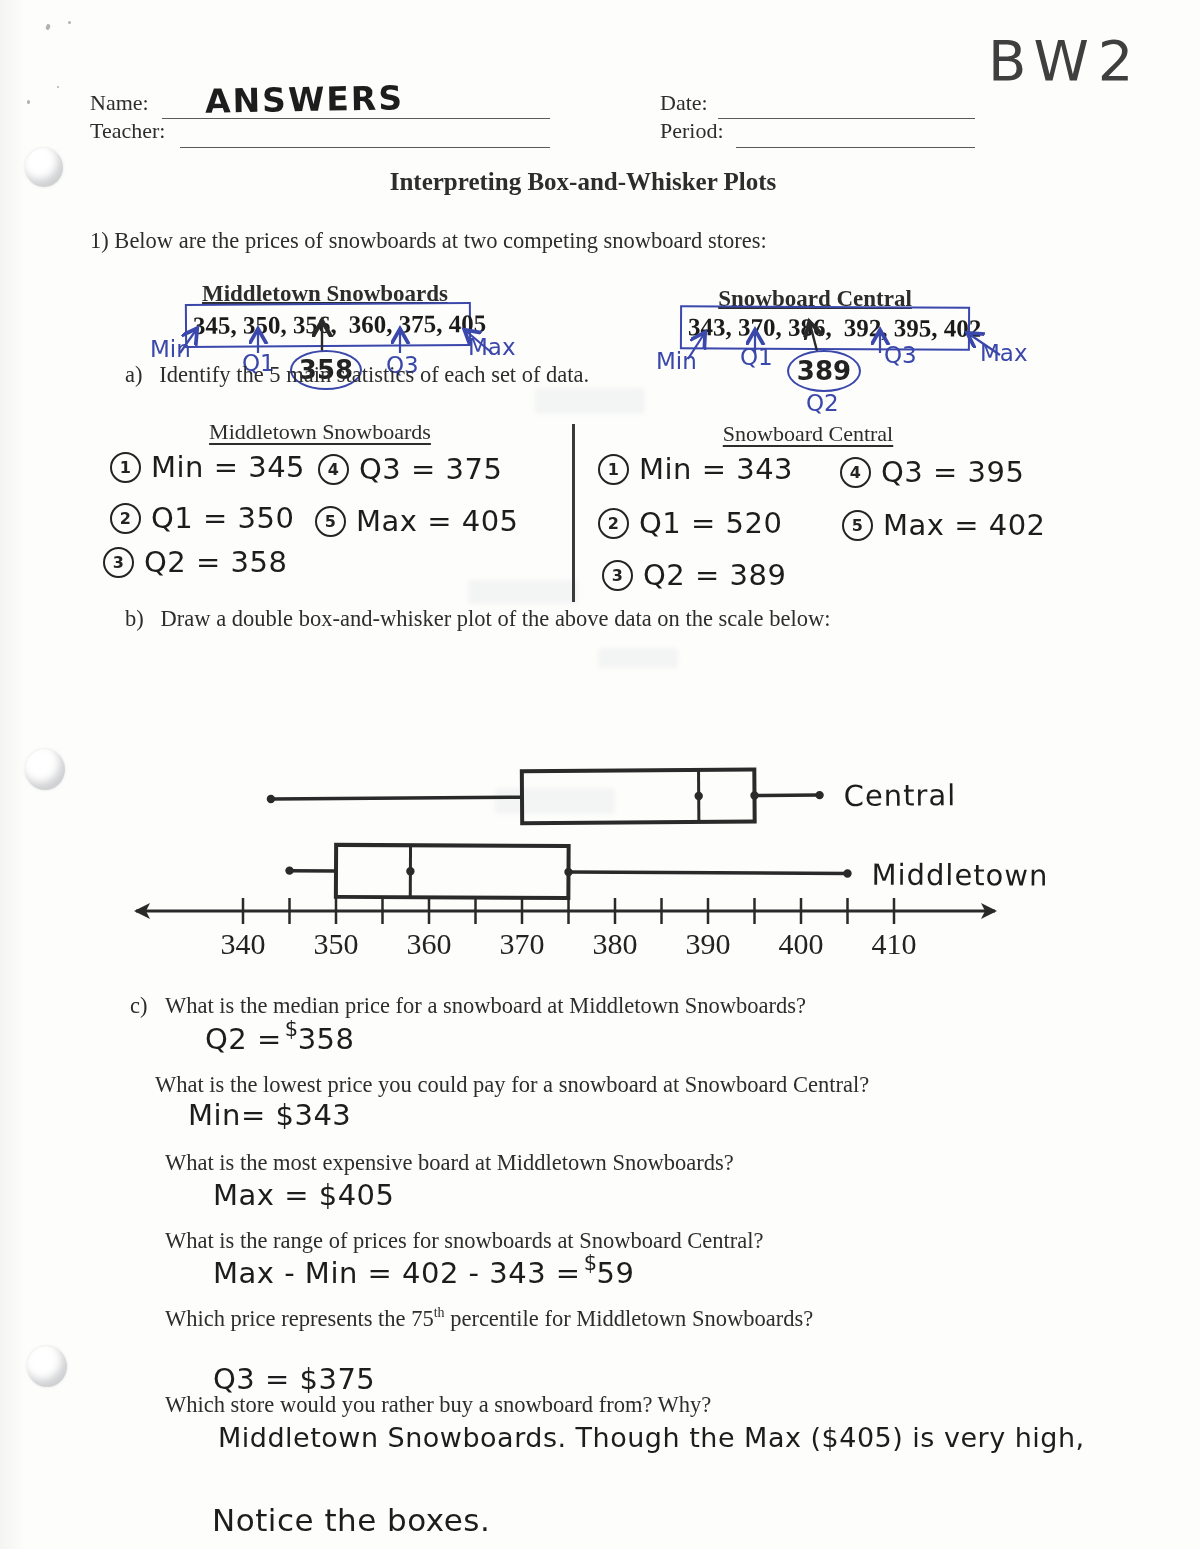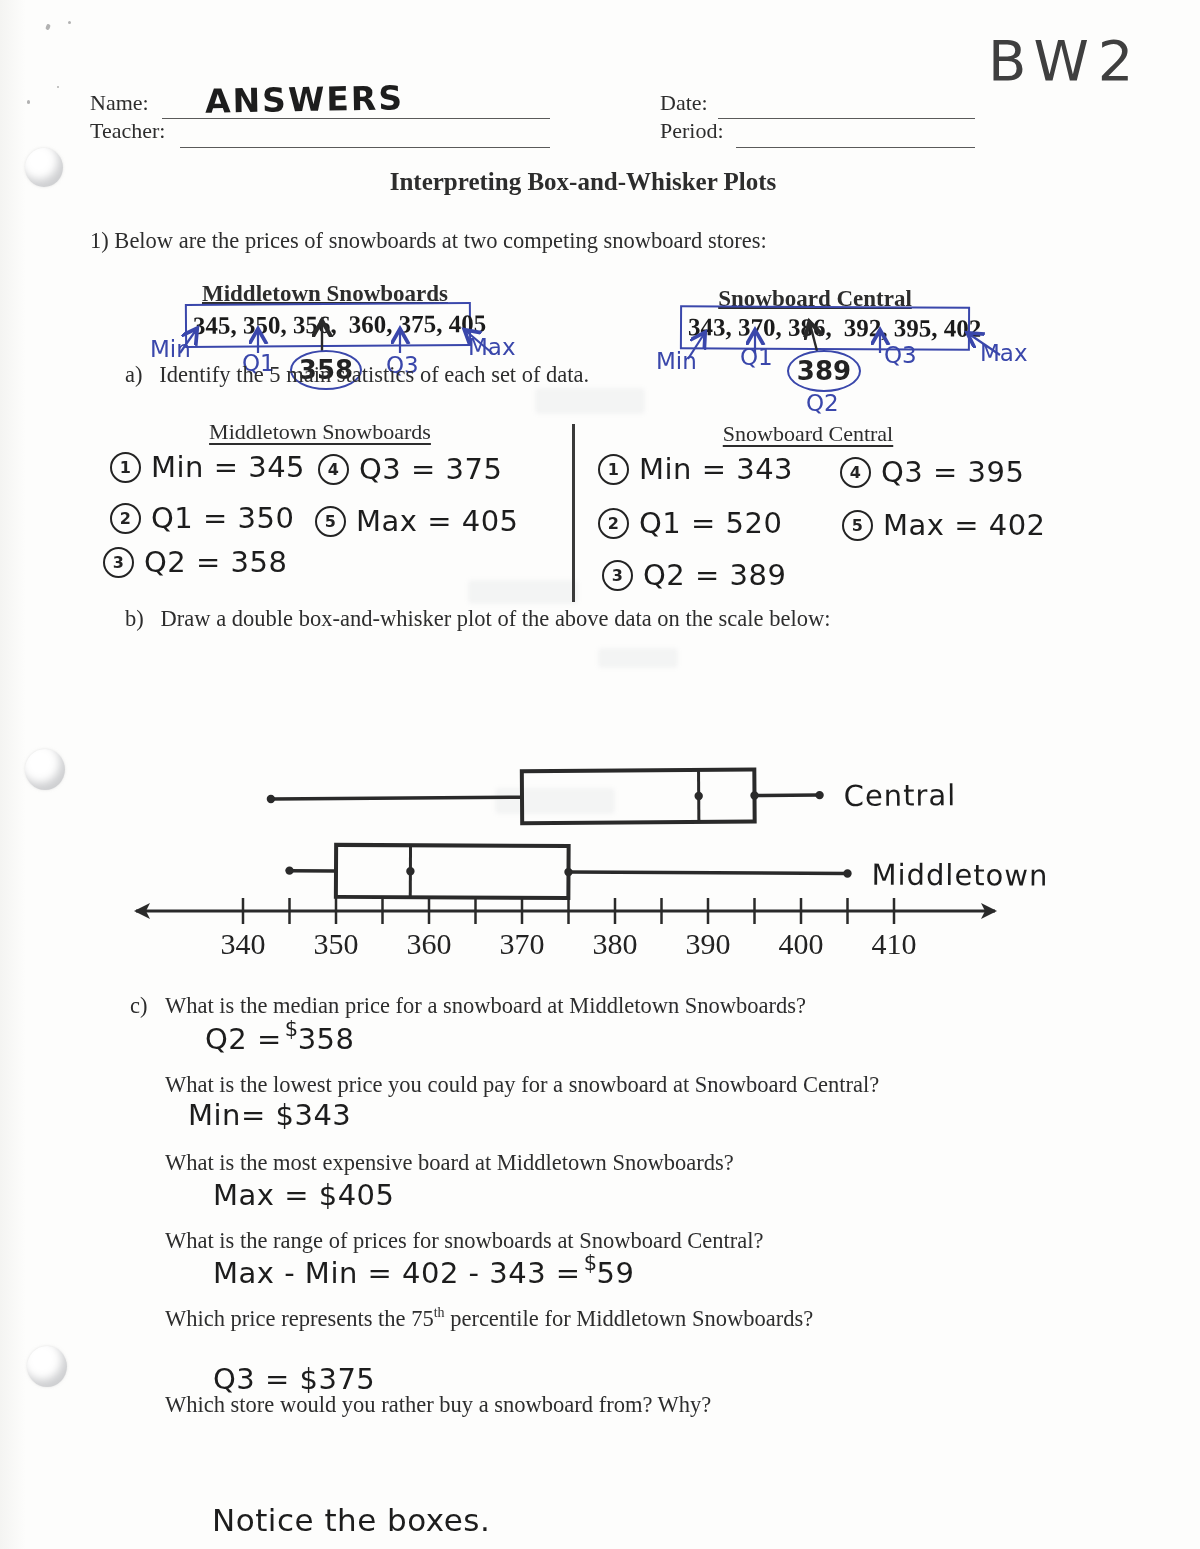--- a/index.html
+++ b/index.html
@@ -226,21 +226,21 @@
         <text x="771.5" y="148" class="plotLabel">Middletown</text>
       </g>
     </svg>
 
   <div class="abs pr qtext" style="left:130px;top:993px;">c)</div>
   <div class="abs pr qtext" style="left:165px;top:993px;">What is the median price for a snowboard at Middletown Snowboards?</div>
   <div class="abs hw ansline" style="left:205px;top:1022px;">
     <span>Q2 =</span><span class="supd">$</span><span>358</span>
   </div>
 
-  <div class="abs pr qtext" style="left:165px;top:1072px;">What is the lowest price you could pay for a snowboard at Snowboard Central?</div>
+  <div class="abs pr qtext" style="left:155px;top:1072px;">What is the lowest price you could pay for a snowboard at Snowboard Central?</div>
   <div class="abs hw ansline" style="left:188px;top:1098px;">
     <span>Min= $343</span>
   </div>
 
   <div class="abs pr qtext" style="left:165px;top:1150px;">What is the most expensive board at Middletown Snowboards?</div>
   <div class="abs hw ansline" style="left:213px;top:1178px;">
     <span>Max = $405</span>
   </div>
 
   <div class="abs pr qtext" style="left:165px;top:1228px;">What is the range of prices for snowboards at Snowboard Central?</div>
@@ -249,15 +249,16 @@
   </div>
 
   <div class="abs pr qtext" style="left:165px;top:1305px;">
     <span>Which price represents the 75</span><span class="supt">th</span><span> percentile for Middletown Snowboards?</span>
   </div>
   <div class="abs hw ansline" style="left:213px;top:1342px;margin-top:20px;">
     <span>Q3 = $375</span>
   </div>
 
   <div class="abs pr qtext" style="left:165px;top:1392px;">Which store would you rather buy a snowboard from?  Why?</div>
+  <div class="abs hw" style="left:218px;top:1422px;font-size:27px;white-space:nowrap;">Middletown Snowboards. Though the Max ($405) is very high,</div>
   <div class="abs hw" style="left:212px;top:1502px;font-size:31px;white-space:nowrap;">Notice the boxes.</div>
 
 </div>
 
 </body></html>

